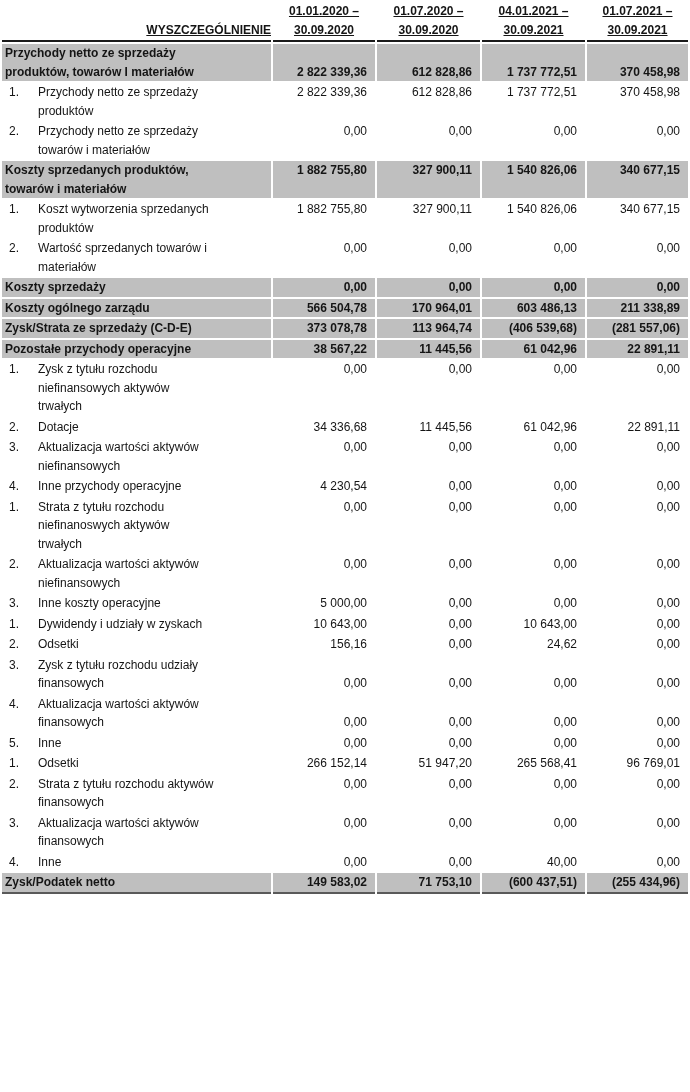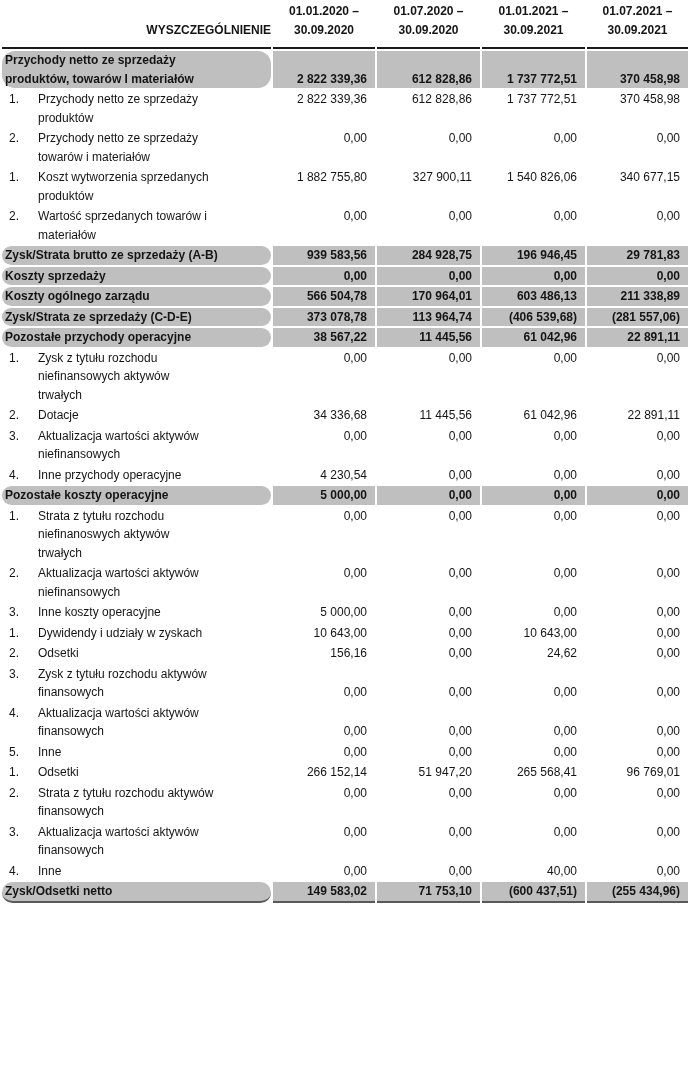--- a/index.html
+++ b/index.html
@@ -13,27 +13,28 @@
     border-collapse:separate;border-spacing:2px 2px;
   }
   col.c-label{width:269px;}
   col.c-v1{width:102px;}
   col.c-v2{width:103px;}
   col.c-v3{width:103px;}
   th,td{padding:0;margin:0;}
   thead th{
     font-weight:bold;vertical-align:bottom;
     border-bottom:2px solid var(--rule-top,#1a1a1a);
-    padding-bottom:8px;
+    padding-bottom:1px;
+    text-decoration:underline;
   }
   th.hdr-label{text-align:right;padding-left:3px;}
   th.hdr-period{text-align:center;white-space:pre-line;}
   td{vertical-align:top;}
   td.val{text-align:right;padding-right:8px;white-space:nowrap;}
-  td.label-cell{position:relative;border-radius:13px;}
+  td.label-cell{position:relative;}
   .lbl{display:block;white-space:pre-line;}
   tr.section .lbl{margin-left:3px;}
   tr.item .lbl{margin-left:36px;}
   .num{position:absolute;left:7px;top:0;}
   tr.section td{background:var(--section-bg,#bfbfbf);font-weight:bold;}
   tr.v-bottom td.val{vertical-align:bottom;}
   tr.v-middle td.val{vertical-align:middle;}
   tr.last-row td{border-bottom:2px solid var(--rule-bottom,#595959);}
 </style>
 </head>
@@ -48,21 +49,21 @@
         <col class="c-v3">
         <col class="c-v4">
     </colgroup>
     <thead>
       <tr>
         <th class="hdr-label">WYSZCZEGÓLNIENIE</th>
         <th class="hdr-period">01.01.2020 –
 30.09.2020</th>
         <th class="hdr-period">01.07.2020 –
 30.09.2020</th>
-        <th class="hdr-period">01.01.2021 –
+        <th class="hdr-period">04.01.2021 –
 30.09.2021</th>
         <th class="hdr-period">01.07.2021 –
 30.09.2021</th>
       </tr>
     </thead>
     <tbody>
         <tr class="section v-bottom">
           <td class="label-cell">
             <span class="lbl">Przychody netto ze sprzedaży
 produktów, towarów I materiałów</span>
@@ -87,50 +88,51 @@
           <td class="label-cell">
             <span class="num">2.</span>
             <span class="lbl">Przychody netto ze sprzedaży
 towarów i materiałów</span>
           </td>
           <td class="val">0,00</td>
           <td class="val">0,00</td>
           <td class="val">0,00</td>
           <td class="val">0,00</td>
         </tr>
-        <tr class="item v-top">
-          <td class="label-cell">
-            <span class="num">1.</span>
-            <span class="lbl">Koszt wytworzenia sprzedanych
-produktów</span>
+        <tr class="section v-top">
+          <td class="label-cell">
+            <span class="lbl">Koszty sprzedanych produktów,
+towarów i materiałów</span>
           </td>
           <td class="val">1 882 755,80</td>
           <td class="val">327 900,11</td>
           <td class="val">1 540 826,06</td>
           <td class="val">340 677,15</td>
         </tr>
         <tr class="item v-top">
           <td class="label-cell">
+            <span class="num">1.</span>
+            <span class="lbl">Koszt wytworzenia sprzedanych
+produktów</span>
+          </td>
+          <td class="val">1 882 755,80</td>
+          <td class="val">327 900,11</td>
+          <td class="val">1 540 826,06</td>
+          <td class="val">340 677,15</td>
+        </tr>
+        <tr class="item v-top">
+          <td class="label-cell">
             <span class="num">2.</span>
             <span class="lbl">Wartość sprzedanych towarów i
 materiałów</span>
           </td>
           <td class="val">0,00</td>
           <td class="val">0,00</td>
           <td class="val">0,00</td>
           <td class="val">0,00</td>
-        </tr>
-        <tr class="section v-top">
-          <td class="label-cell">
-            <span class="lbl">Zysk/Strata brutto ze sprzedaży (A-B)</span>
-          </td>
-          <td class="val">939 583,56</td>
-          <td class="val">284 928,75</td>
-          <td class="val">196 946,45</td>
-          <td class="val">29 781,83</td>
         </tr>
         <tr class="section v-top">
           <td class="label-cell">
             <span class="lbl">Koszty sprzedaży</span>
           </td>
           <td class="val">0,00</td>
           <td class="val">0,00</td>
           <td class="val">0,00</td>
           <td class="val">0,00</td>
         </tr>
@@ -197,29 +199,20 @@
         <tr class="item v-top">
           <td class="label-cell">
             <span class="num">4.</span>
             <span class="lbl">Inne przychody operacyjne</span>
           </td>
           <td class="val">4 230,54</td>
           <td class="val">0,00</td>
           <td class="val">0,00</td>
           <td class="val">0,00</td>
         </tr>
-        <tr class="section v-top">
-          <td class="label-cell">
-            <span class="lbl">Pozostałe koszty operacyjne</span>
-          </td>
-          <td class="val">5 000,00</td>
-          <td class="val">0,00</td>
-          <td class="val">0,00</td>
-          <td class="val">0,00</td>
-        </tr>
         <tr class="item v-top">
           <td class="label-cell">
             <span class="num">1.</span>
             <span class="lbl">Strata z tytułu rozchodu
 niefinanoswych aktywów
 trwałych</span>
           </td>
           <td class="val">0,00</td>
           <td class="val">0,00</td>
           <td class="val">0,00</td>
@@ -262,21 +255,21 @@
             <span class="lbl">Odsetki</span>
           </td>
           <td class="val">156,16</td>
           <td class="val">0,00</td>
           <td class="val">24,62</td>
           <td class="val">0,00</td>
         </tr>
         <tr class="item v-bottom">
           <td class="label-cell">
             <span class="num">3.</span>
-            <span class="lbl">Zysk z tytułu rozchodu aktywów
+            <span class="lbl">Zysk z tytułu rozchodu udziały
 finansowych</span>
           </td>
           <td class="val">0,00</td>
           <td class="val">0,00</td>
           <td class="val">0,00</td>
           <td class="val">0,00</td>
         </tr>
         <tr class="item v-bottom">
           <td class="label-cell">
             <span class="num">4.</span>
@@ -335,21 +328,21 @@
             <span class="num">4.</span>
             <span class="lbl">Inne</span>
           </td>
           <td class="val">0,00</td>
           <td class="val">0,00</td>
           <td class="val">40,00</td>
           <td class="val">0,00</td>
         </tr>
         <tr class="section v-top last-row">
           <td class="label-cell">
-            <span class="lbl">Zysk/Odsetki netto</span>
+            <span class="lbl">Zysk/Podatek netto</span>
           </td>
           <td class="val">149 583,02</td>
           <td class="val">71 753,10</td>
           <td class="val">(600 437,51)</td>
           <td class="val">(255 434,96)</td>
         </tr>
       </tbody>
   </table>
 </div>
 

